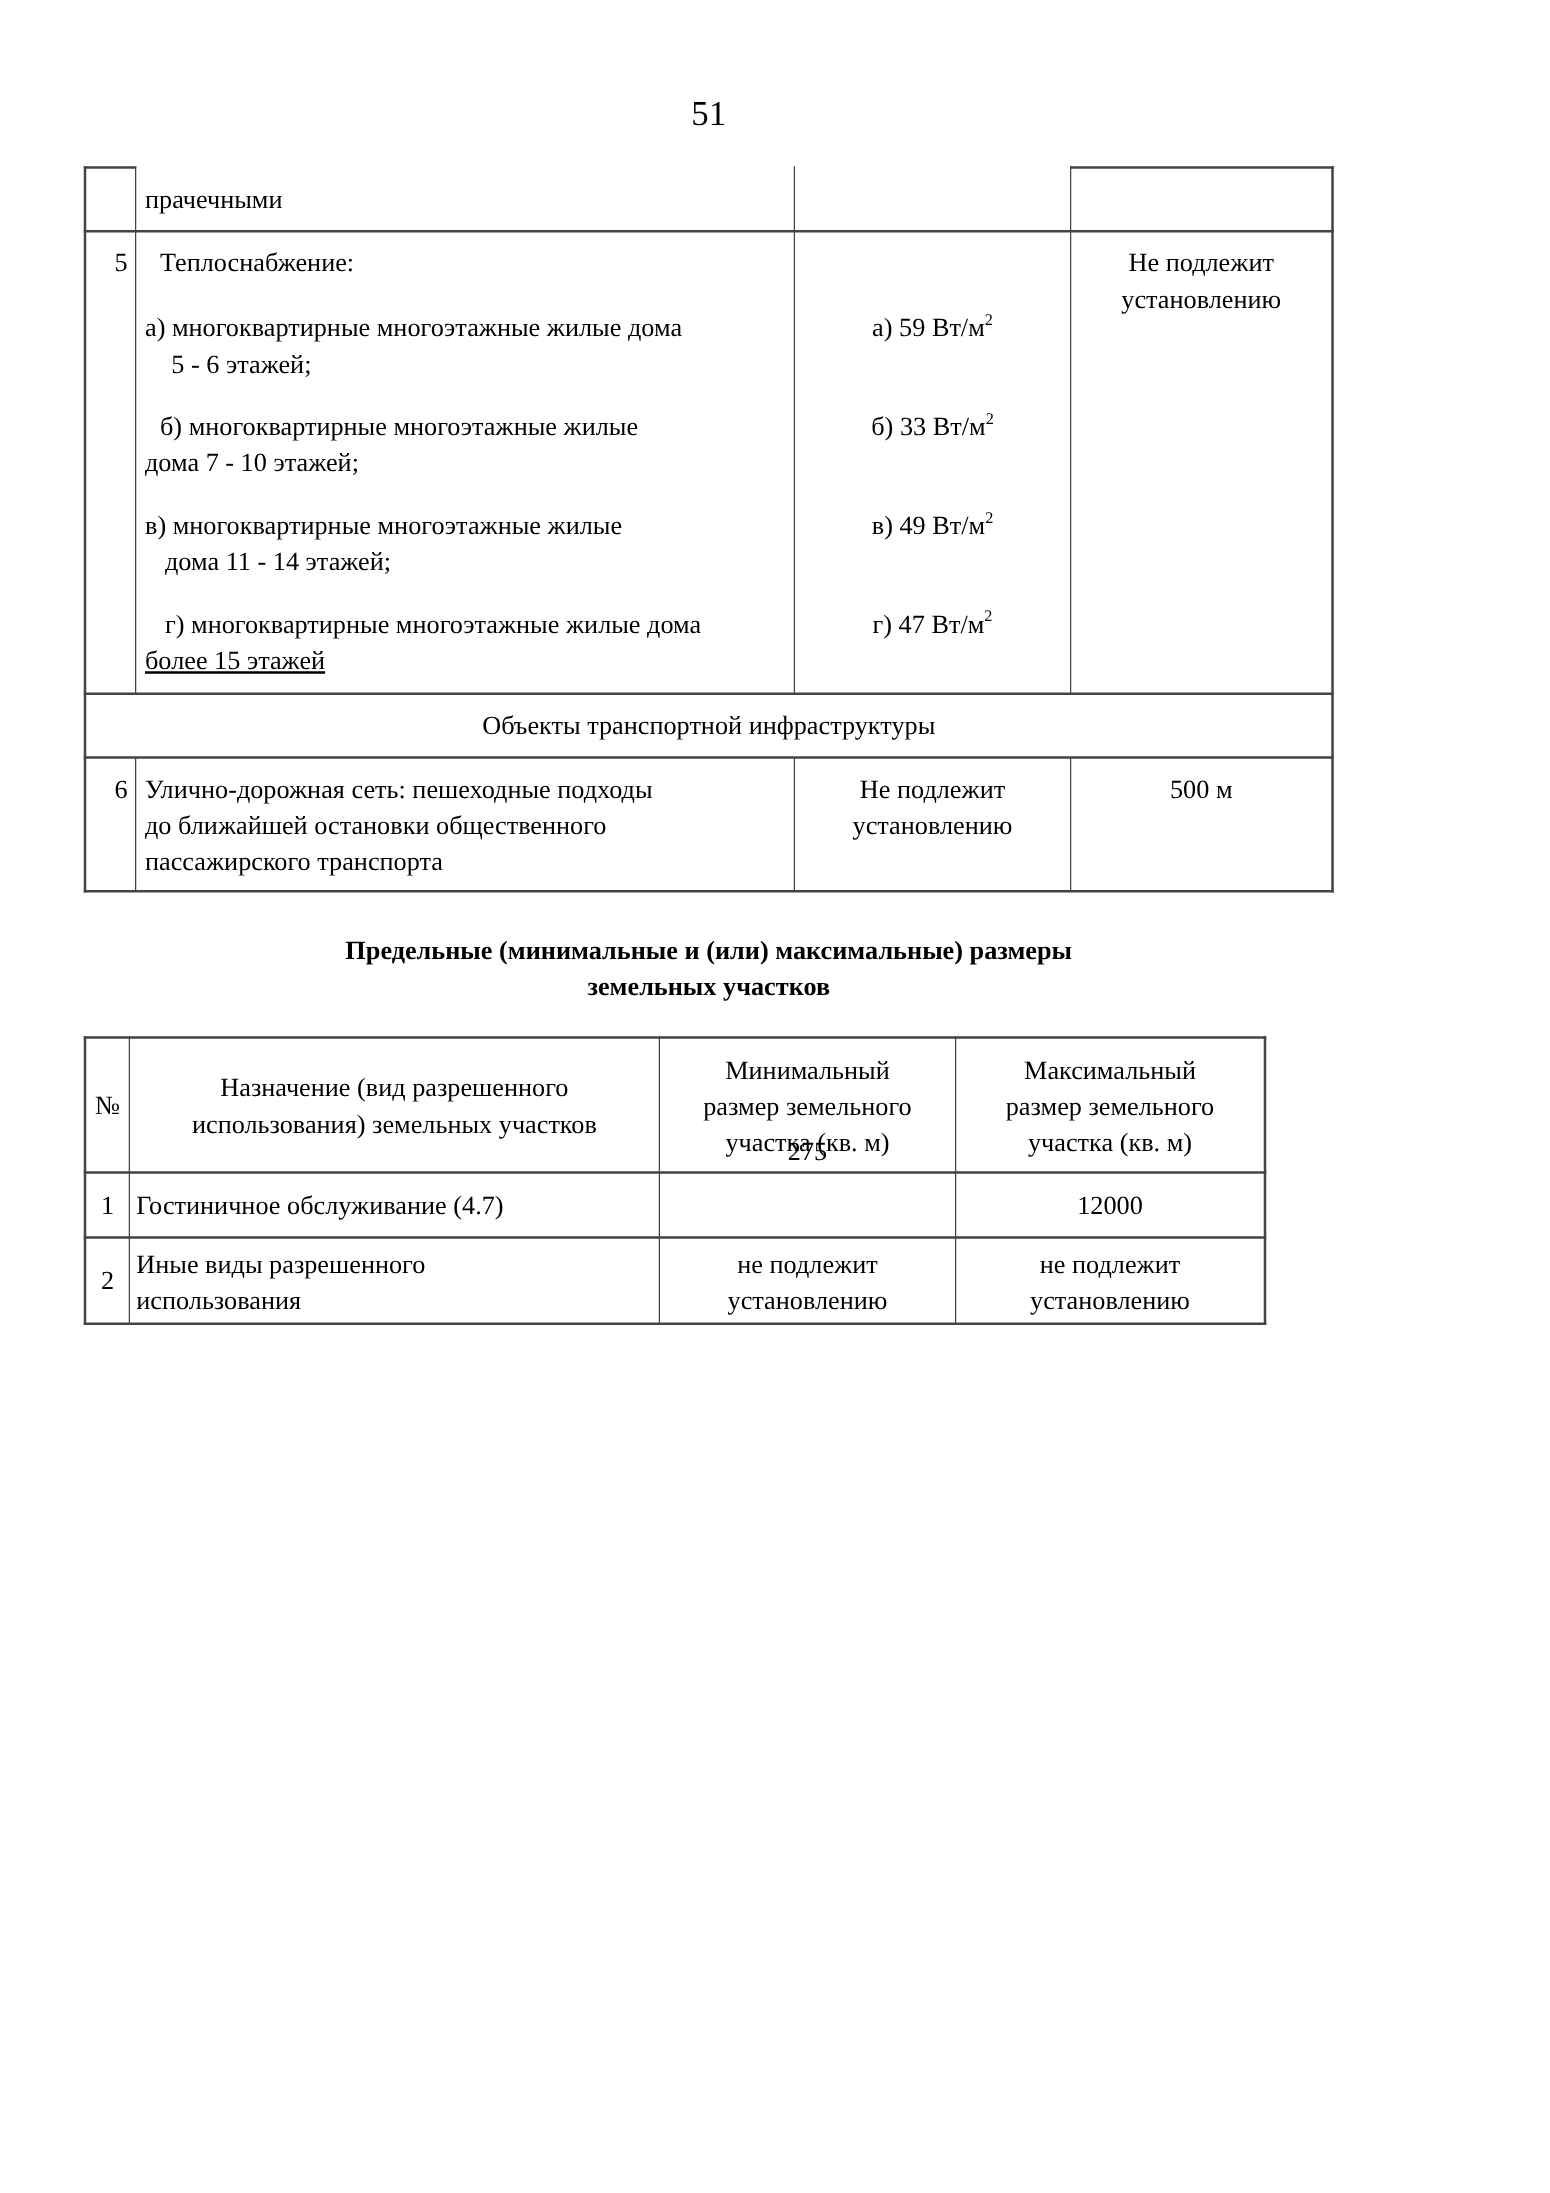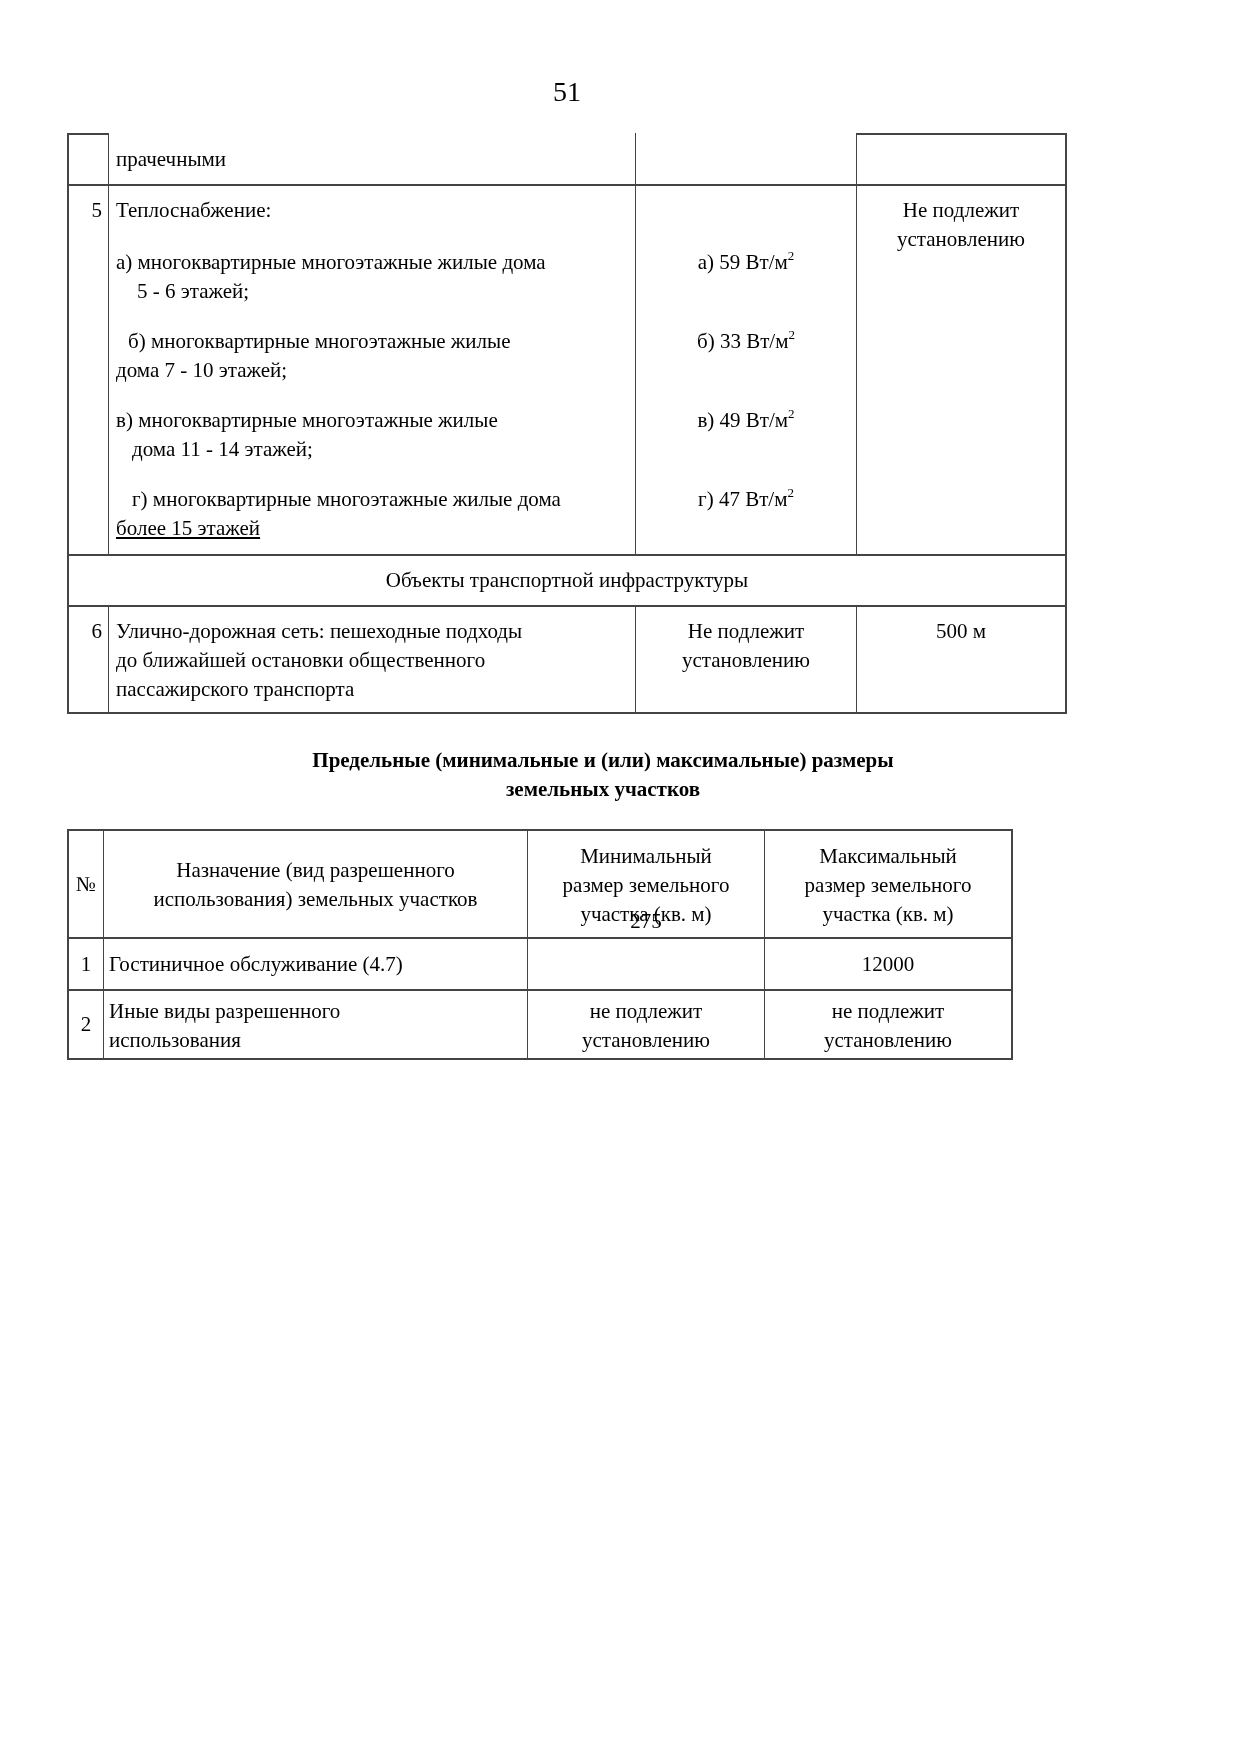--- a/index.html
+++ b/index.html
@@ -4,21 +4,21 @@
 <style>
   html, body { margin: 0; padding: 0; background: #ffffff; }
   body { width: 1240px; height: 1754px; position: relative; overflow: hidden;
          font-family: "Liberation Serif", "DejaVu Serif", serif; color: #000; }
   .abs { position: absolute; }
   .page-num { left: 0; width: 1134px; top: 76px; text-align: center; font-size: 28px; }
   .line { position: absolute; background: #444; }
   .txt { position: absolute; font-size: 21px; line-height: 29px; white-space: nowrap; }
   .c { text-align: center; }
   .r { text-align: right; }
-  .heading { left: 0; width: 1134px; top: 746px; text-align: center; font-weight: bold; font-size: 21px; line-height: 29px; padding-left: 36px; }
+  .heading { left: 0; width: 1134px; top: 746px; text-align: center; font-weight: bold; font-size: 21px; line-height: 29px; }
   sup { font-size: 13px; vertical-align: 0; position: relative; top: -9px; }
 </style>
 </head>
 <body>
 
 <div class="abs page-num">51</div>
 
 <div>
 
   <div class="line" style="left:67px; top:133px; width:42px; height:2px;"></div>
@@ -34,21 +34,21 @@
   <div class="line" style="left:635px; top:133px; width:1px; height:422px;"></div>
   <div class="line" style="left:856px; top:133px; width:1px; height:422px;"></div>
   <div class="line" style="left:108px; top:606px; width:1px; height:107px;"></div>
   <div class="line" style="left:635px; top:606px; width:1px; height:107px;"></div>
   <div class="line" style="left:856px; top:606px; width:1px; height:107px;"></div>
 
   <div class="txt" style="left:116px; top:145px;">прачечными</div>
 
   <div>
     <div class="txt r" style="left:70px; width:32px; top:196px;">5</div>
-    <div class="txt" style="left:116px; top:196px;font-family:Liberation Serif, serif;">Теплоснабжение:</div>
+    <div class="txt" style="left:128px; top:196px;font-family:Liberation Serif, serif;">Теплоснабжение:</div>
 
     <div class="txt" style="left:116px; top:248px;">а) многоквартирные многоэтажные жилые дома</div>
     <div class="txt" style="left:116px; top:277px;margin-left:21px;">5 - 6 этажей;</div>
     <div class="txt c" style="left:636px; width:220px; top:248px;"><span>а) 59 Вт/м</span><sup>2</sup></div>
 
     <div class="txt" style="left:128px; top:327px;">б) многоквартирные многоэтажные жилые</div>
     <div class="txt" style="left:116px; top:356px;">дома 7 - 10 этажей;</div>
     <div class="txt c" style="left:636px; width:220px; top:327px;"><span>б) 33 Вт/м</span><sup>2</sup></div>
 
     <div class="txt" style="left:116px; top:406px;">в) многоквартирные многоэтажные жилые</div>

